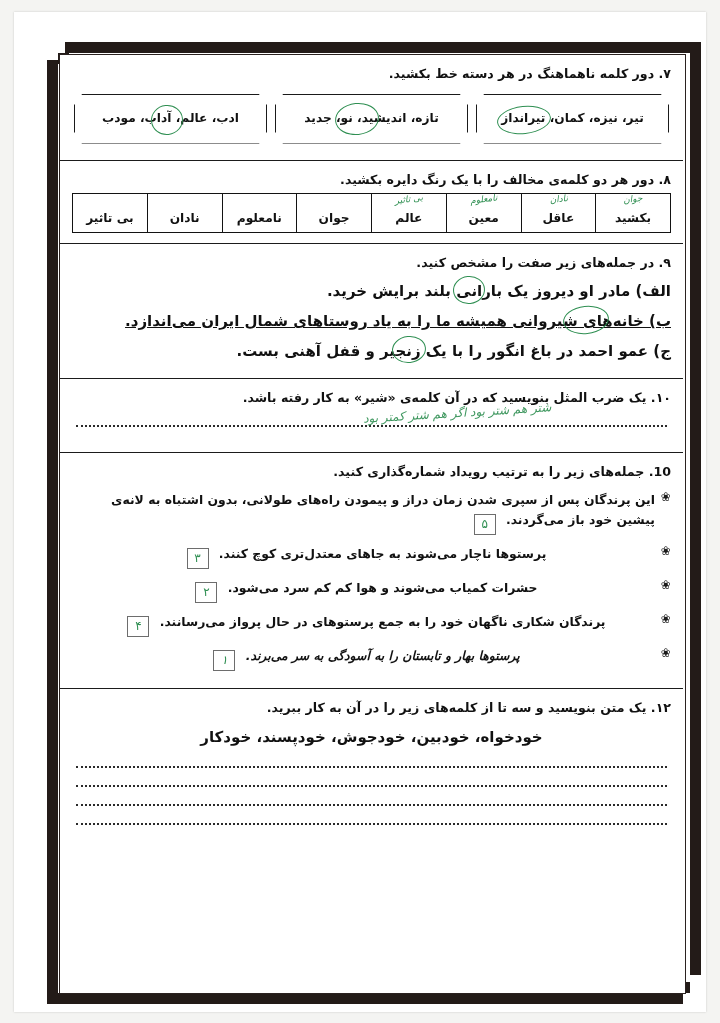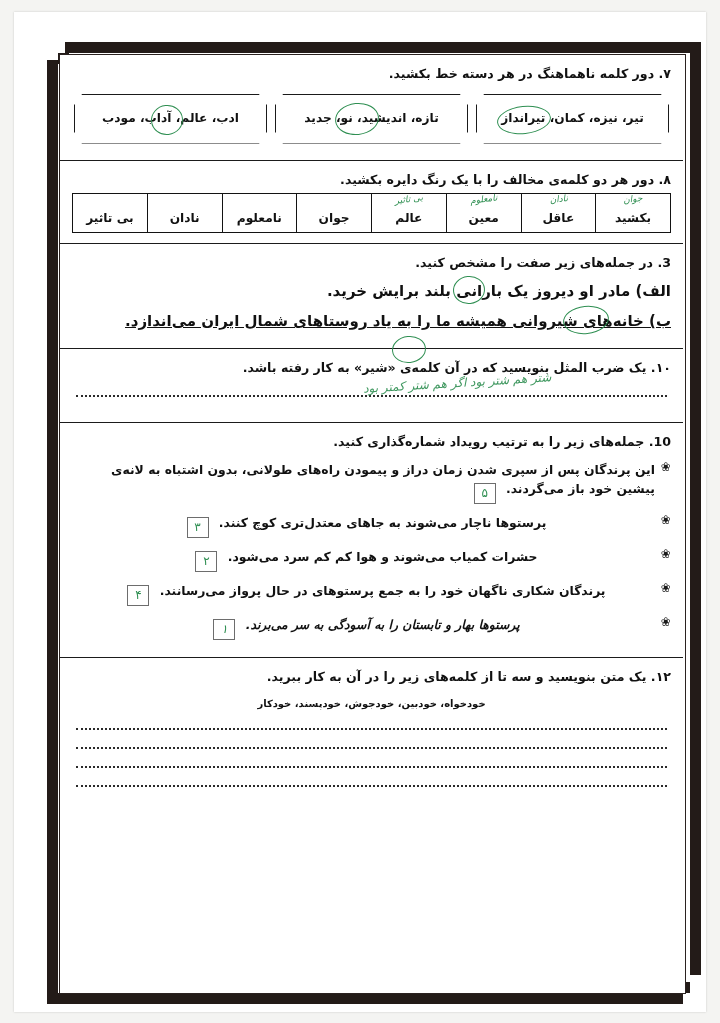--- a/index.html
+++ b/index.html
@@ -214,21 +214,21 @@
     color: #2f8f52;
     font-size: 12px;
     font-weight: normal;
     vertical-align: -4px;
     margin: 0 6px;
     background: #fff;
   }
   .wordlist {
     text-align: center;
     font-weight: bold;
-    font-size: 10px;
+    font-size: 15px;
     margin: 9px 0 4px 0;
   }
 </style>
 </head>
 <body>
 
 <div class="scan">
   <div class="paper">
 
     <div class="frame-outer">
@@ -298,33 +298,34 @@
             </td>
             <td>
               <span>بی تاثیر</span>
             </td>
           </tr>
         </tbody>
           </table>
       </div>
 
       <div class="qsection">
-        <div class="qline">3. در جمله‌های زیر صفت را مشخص کنید.</div>
+        <div class="qline">۹. در جمله‌های زیر صفت را مشخص کنید.</div>
 
         <div class="qbody" style="position:relative;">
           <span>الف) مادر او دیروز یک بارانی بلند برایش خرید.</span>
           <span class="circ" style="width:30px;height:26px;right:186px;top:-4px;"></span>
         </div>
 
         <div class="qbody" style="position:relative;text-decoration:underline;">
           <span>ب) خانه‌های شیروانی همیشه ما را به یاد روستاهای شمال ایران می‌اندازد.</span>
           <span class="circ" style="width:44px;height:26px;right:62px;top:-4px;"></span>
         </div>
 
         <div class="qbody" style="position:relative;">
+          <span>ج) عمو احمد در باغ انگور را با یک زنجیر و قفل آهنی بست.</span>
           <span class="circ" style="width:32px;height:25px;right:245px;top:-4px;"></span>
         </div>
       </div>
 
       <div class="qsection">
         <div class="qline">۱۰. یک ضرب المثل بنویسید که در آن کلمه‌ی «شیر» به کار رفته باشد.</div>
         <div class="dotline-wrap">
           <div class="handwrite">شتر هم شتر بود اگر هم شتر کمتر بود</div>
           <div class="dotline"></div>
         </div>

